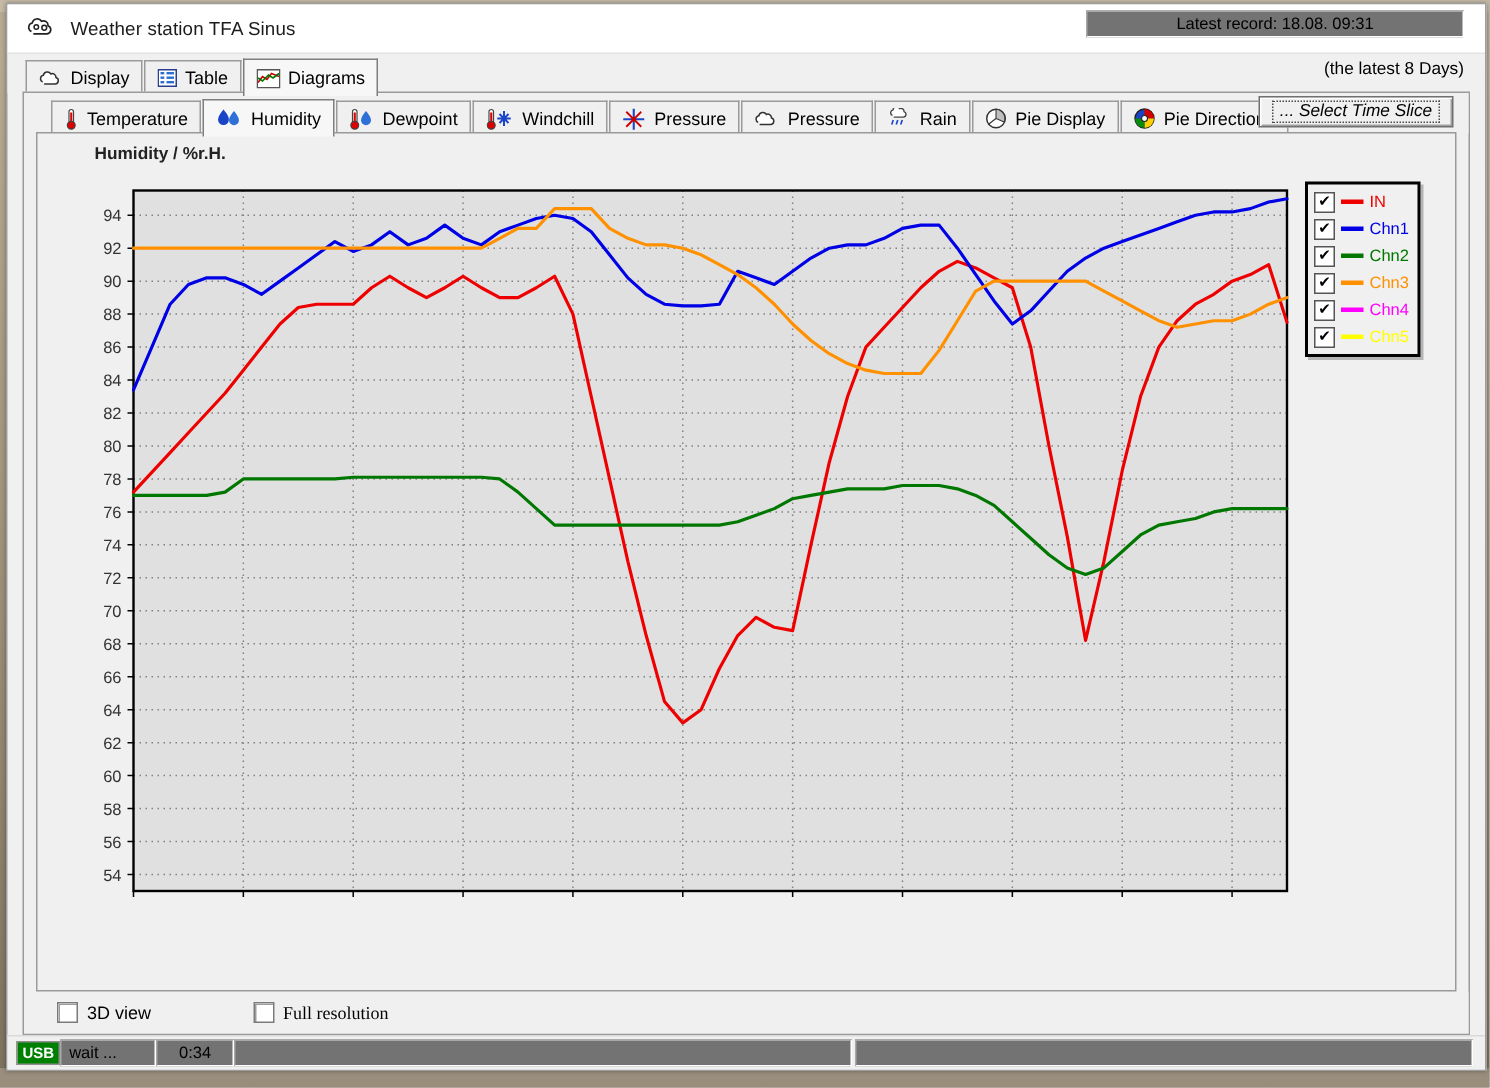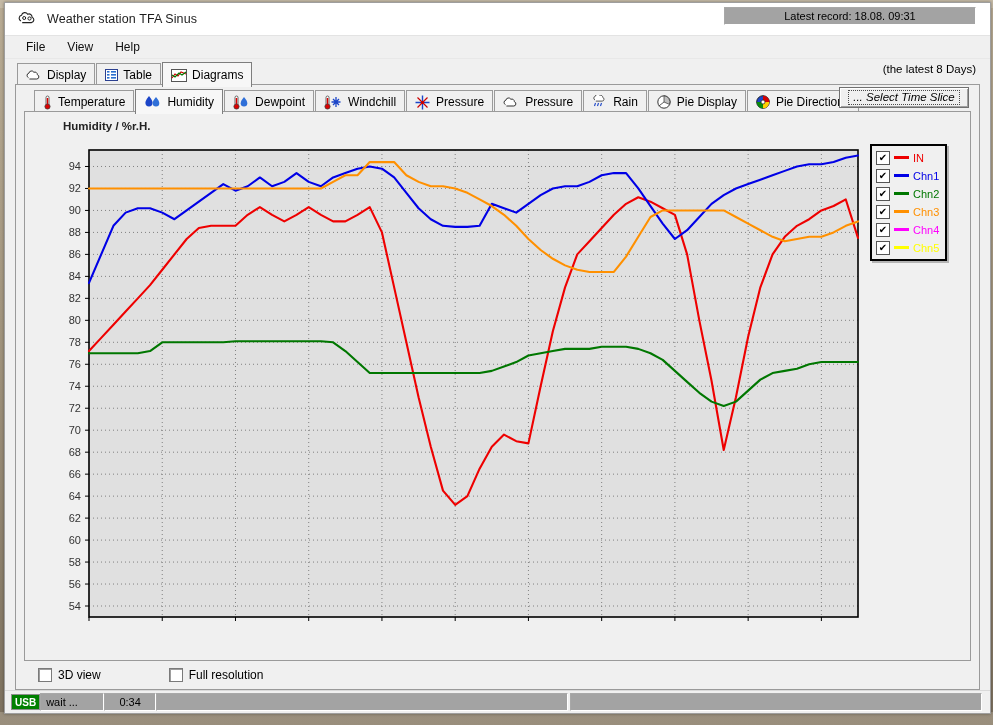--- a/index.html
+++ b/index.html
@@ -67,27 +67,27 @@
      flex:1;border:1px solid #9a9a9a;margin:0 8px 0 8px;background:#f0f0f0;
      position:relative;margin-top:-1px;
   }
   .chartsurface{position:absolute;inset:0;}
   .axtitle{position:absolute;left:38px;top:8px;font-size:11.5px;font-weight:bold;color:#222;}
   
   .footrow{flex:0 0 28px;display:flex;align-items:center;padding-left:22px;gap:0;background:#f0f0f0;}
   .cb{display:flex;align-items:center;gap:6px;font-size:12px;color:#000;}
   .cb .box{width:12px;height:12px;background:#fff;border:1px solid #7a7a7a;
       box-shadow:inset 1px 1px 0 #9d9d9d;}
-  .cb.second{margin-left:68px;}
+  .cb.second{margin-left:68px;font-family:Liberation Serif, serif;}
   
   .statusbar{flex:0 0 22px;display:flex;align-items:center;gap:0;padding:0 6px;
      background:#f0f0f0;border-top:1px solid #d9d9d9;}
   .sbcell{height:16px;display:flex;align-items:center;padding:0 5px;
      border:1px solid #a8a8a8;border-right-color:#ffffff;border-bottom-color:#ffffff;
-     font-size:11px;color:#000;background:#a3a3a3;}
+     font-size:11px;color:#000;background:#737373;}
   .usb{background:#008000;color:#fff;font-weight:bold;font-size:10px;padding:0 3px;
      height:14px;display:flex;align-items:center;border:1px solid #8e8e8e;}
   .sbcell.wait{width:52px;}
   .sbcell.clock{width:40px;justify-content:center;}
   .sbcell.grow{flex:1;margin-right:2px;}
   .sbcell.latest{justify-content:center;width:240px;}
   
   .legend{
      position:absolute;border:2px solid #000;background:#f0f0f0;
      padding:4px 6px 4px 4px;display:flex;flex-direction:column;gap:3px;
@@ -119,25 +119,20 @@
         <circle cx="11.5" cy="6.5" r="1.6" fill="none" stroke="#222" stroke-width="1"></circle>
       </svg>
     </span>
     <span class="title">Weather station TFA Sinus</span>
     <span class="spacer"></span>
     <span class="wbtn">—</span>
     <span class="wbtn">□</span>
     <span class="wbtn close">✕</span>
   </div>
 
-  <div class="menubar">
-    <span class="mi">File</span>
-    <span class="mi">View</span>
-    <span class="mi">Help</span>
-  </div>
 
   <div class="tabstrip">
     <div class="tab">
       <span class="tabicon">
         <svg width="16" height="11" viewBox="0 0 16 11">
           <path d="M2.5 7.6 a2.3 2.3 0 0 1 0.4-4.4 a2.7 2.7 0 0 1 5-0.9 a2.4 2.4 0 0 1 3.4 2.4 a2.2 2.2 0 0 1 -0.5 4.3 H3.4" fill="#fff" stroke="#333" stroke-width="1"></path>
         </svg>
       </span>
       <span>Display</span>
     </div>

